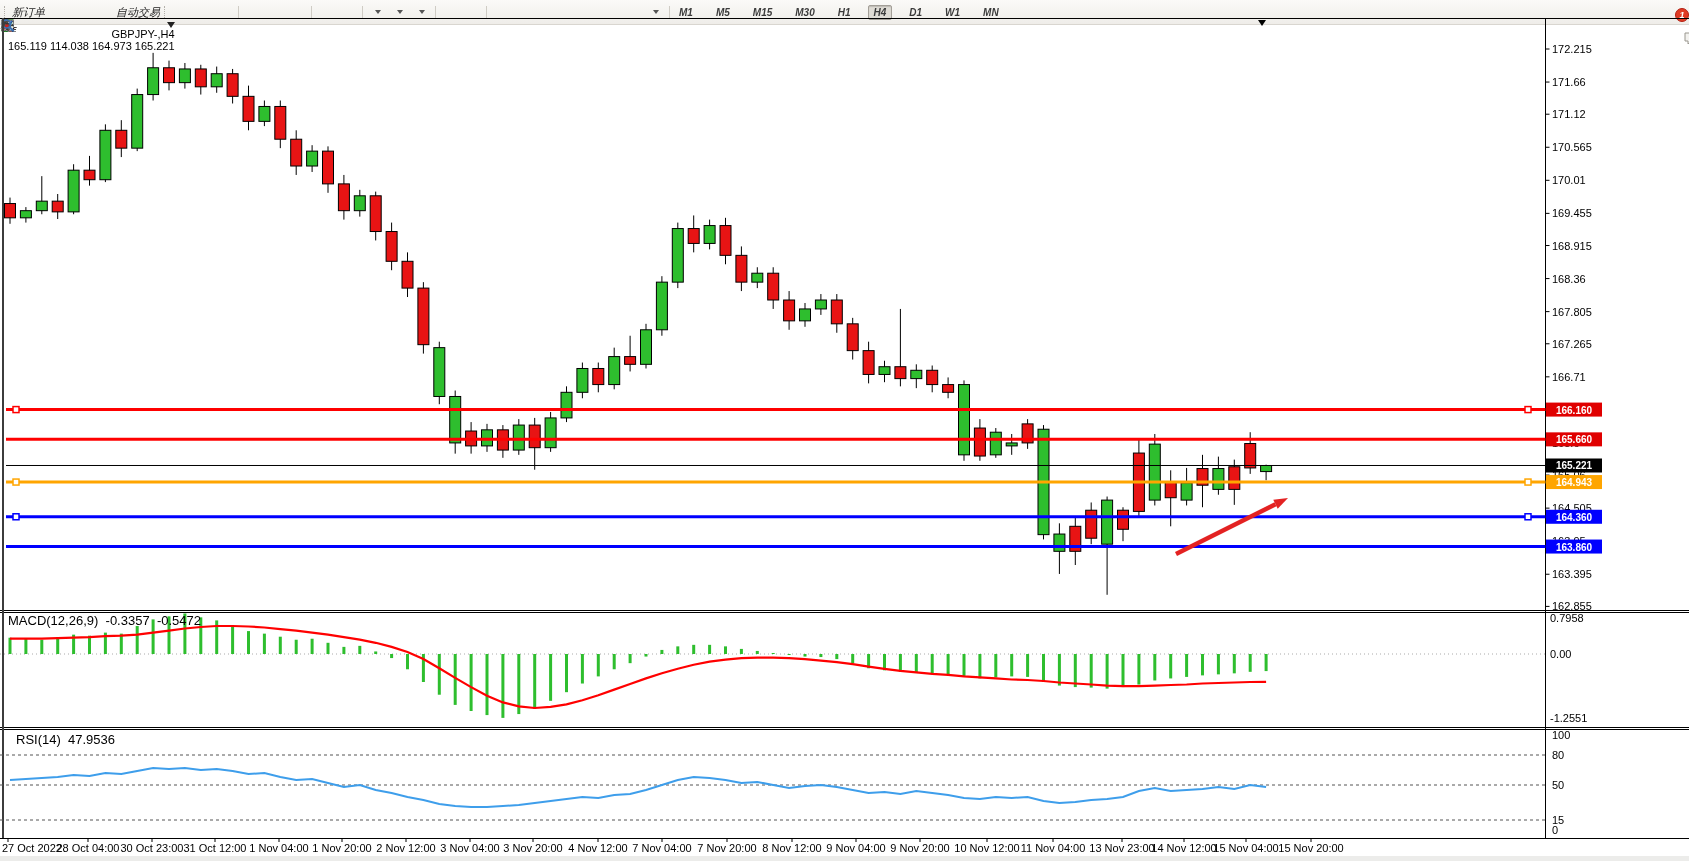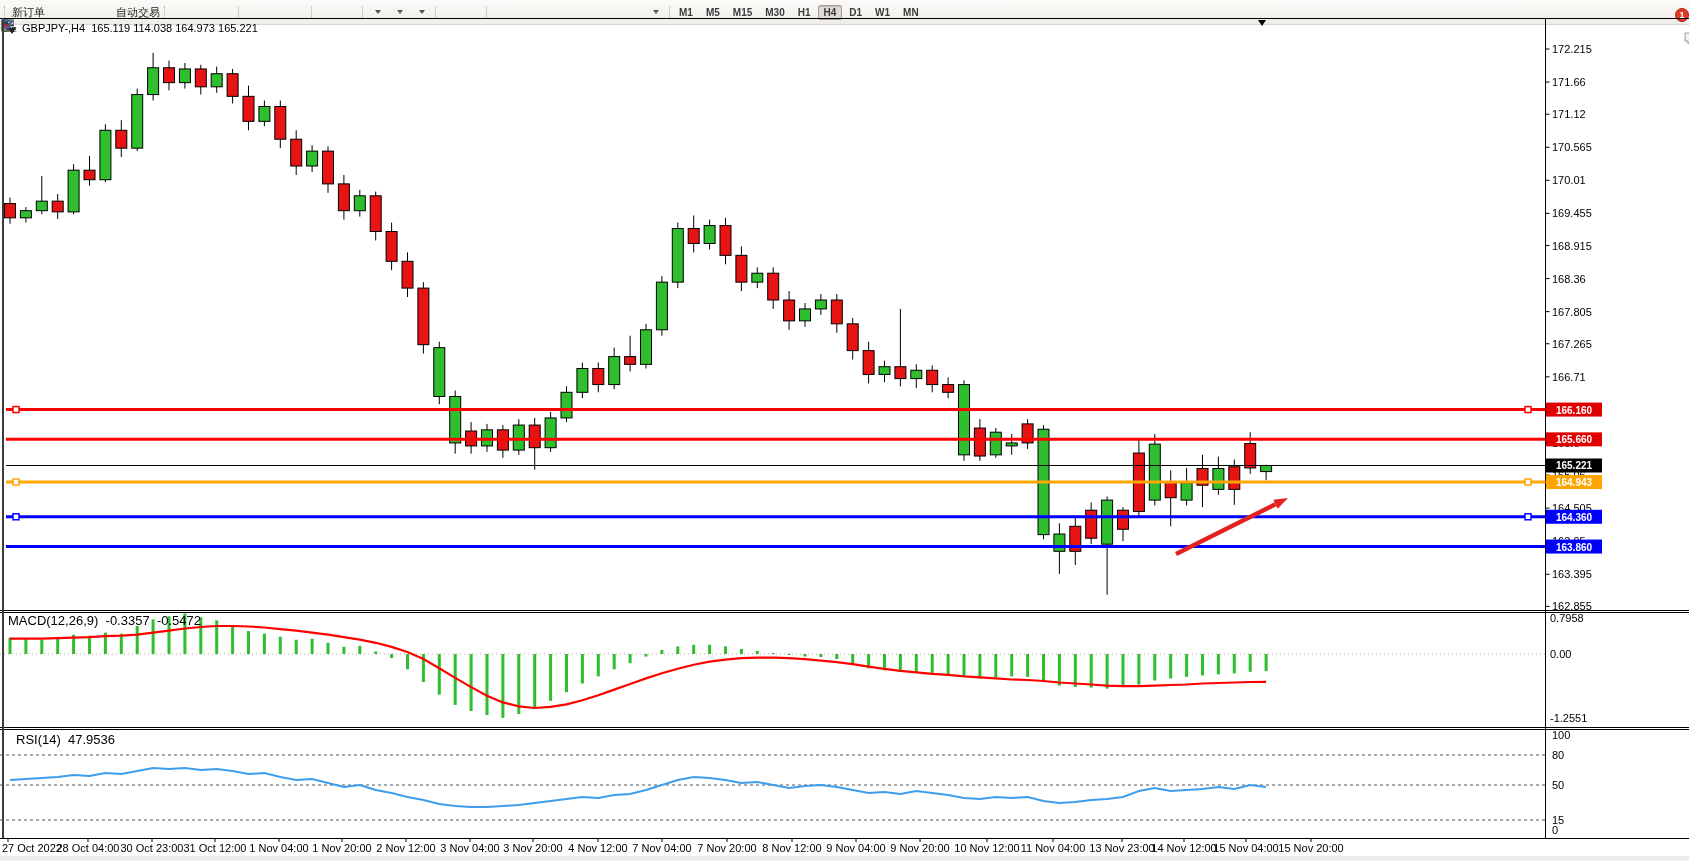--- a/index.html
+++ b/index.html
@@ -1,34 +1,34 @@
 <!DOCTYPE html>
 <html><head>
 <meta charset="utf-8">
 <style>
   html,body{margin:0;padding:0;background:#fff;}
   .app{position:relative;width:1689px;height:861px;background:#fff;overflow:hidden;
        font-family:"Liberation Sans",sans-serif;}
   
   .toolbar{position:absolute;left:0;top:0;width:1689px;height:18px;background:linear-gradient(#fbfaf8,#efede9);
-           display:flex;align-items:center;padding:12px 2px;box-sizing:border-box;border-bottom:1px solid #d9d6d0;}
+           display:flex;align-items:center;padding:12px 2px;box-sizing:border-box;border-bottom:1px solid #d9d6d0;font-style:italic;}
   .tbtn{height:16px;min-width:18px;display:flex;align-items:center;justify-content:center;gap:2px;padding:0 2px;}
   .tlabel{font-size:11px;color:#222;white-space:nowrap;margin-left:1px;}
   .sep{width:1px;height:13px;background:#cfccc5;margin:0 3px;}
   .grip{width:2px;height:12px;border-left:1px dotted #b3b0aa;margin:0 2px;}
   .caret{width:0;height:0;border-left:3px solid transparent;border-right:3px solid transparent;border-top:4px solid #555;margin-left:2px;}
-  .tfgroup{display:flex;align-items:center;gap:1px;}
+  .tfgroup{display:flex;align-items:center;gap:11px;}
   .tf{font-size:10px;font-weight:bold;color:#3b3b3b;padding:1px 5px;border:1px solid transparent;border-radius:2px;}
   .tf.active{background:#dedbd4;border:1px solid #a39f98;box-shadow:inset 0 1px 1px rgba(0,0,0,.15);}
   .tb-right{margin-left:auto;display:flex;align-items:center;gap:6px;padding-right:4px;}
   .chatwrap{position:relative;}
   .badge{position:absolute;top:-4px;right:-6px;background:#e03b24;color:#fff;font-size:9px;font-weight:bold;
          border-radius:50%;width:12px;height:12px;line-height:12px;text-align:center;border:1px solid #b32114;}
   
-  .chart-title{position:absolute;left:8px;top:22px;font-size:11px;color:#000;display:flex;align-items:flex-end;gap:6px;z-index:5;}
+  .chart-title{position:absolute;left:8px;top:22px;font-size:11px;color:#000;display:flex;align-items:flex-end;z-index:5;flex-direction:column;}
   .oneclick{width:0;height:0;border-left:4px solid transparent;border-right:4px solid transparent;border-top:6px solid #222;}
   .ind-label{position:absolute;font-size:13px;color:#000;z-index:5;white-space:nowrap;}
   .ind-label b{font-weight:normal;}
   svg text{font-family:"Liberation Sans",sans-serif;font-size:11px;fill:#000;}
   svg text.boxlab{font-size:10px;font-weight:bold;fill:#fff;}
   svg{position:absolute;left:0;top:18px;}
 </style>
 </head>
 <body>
 

